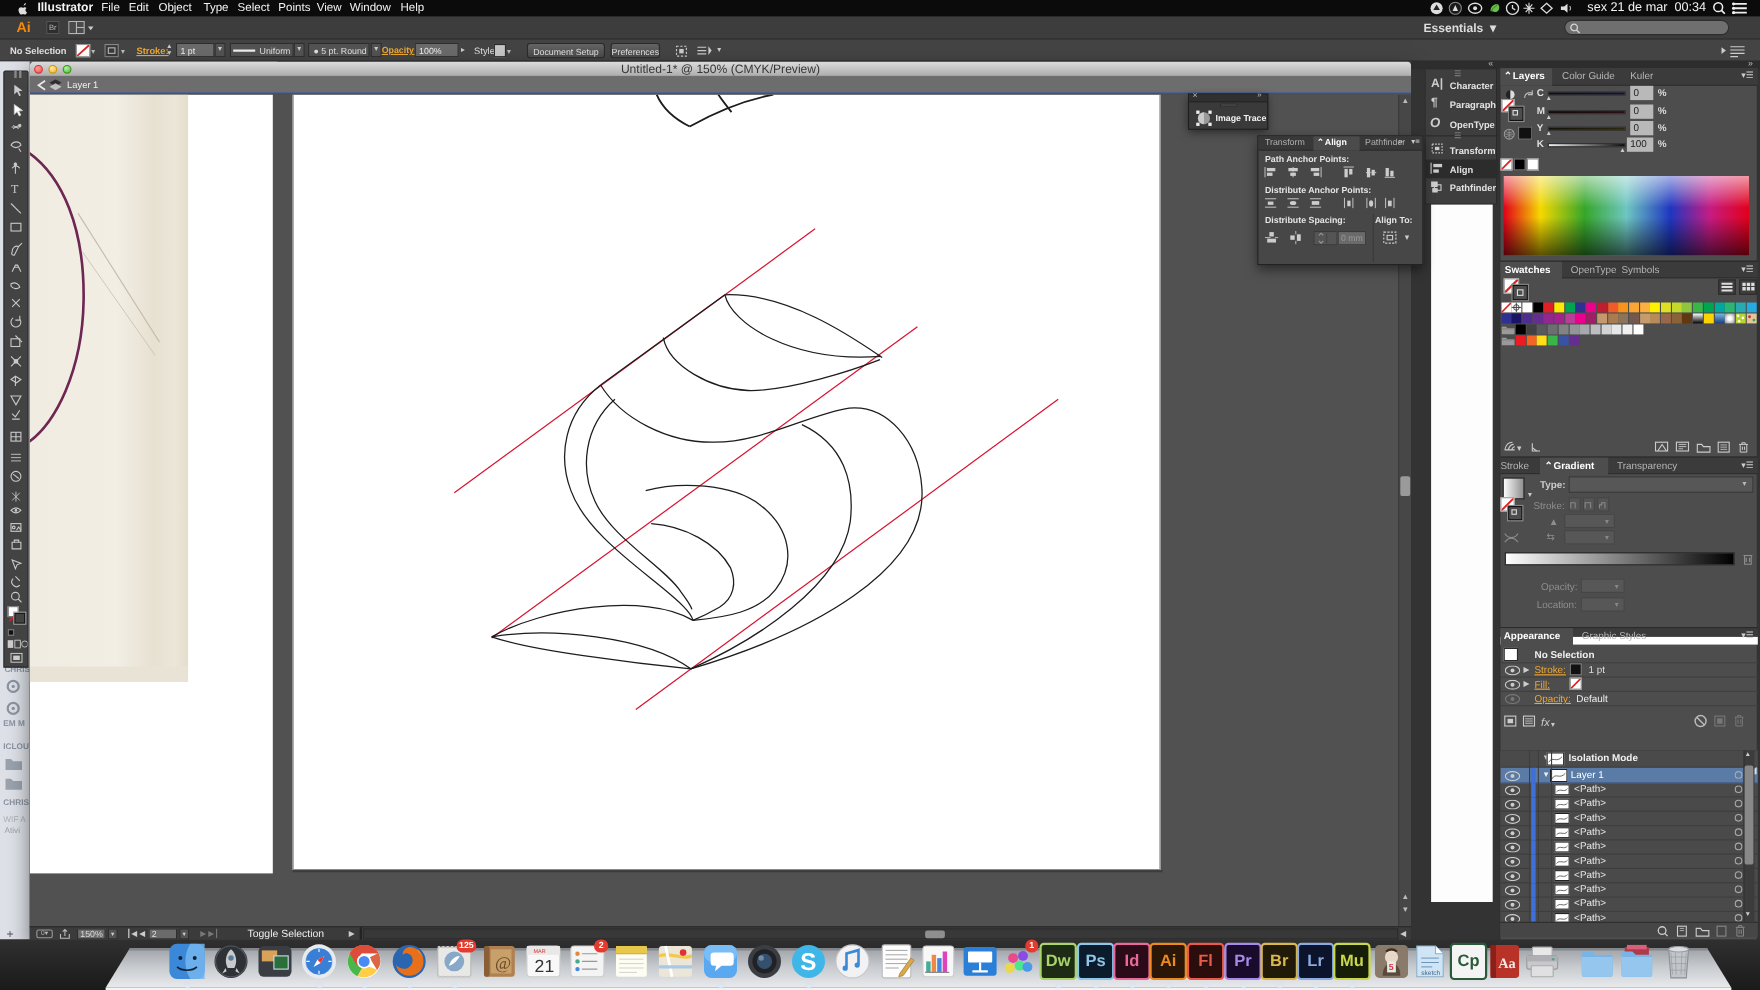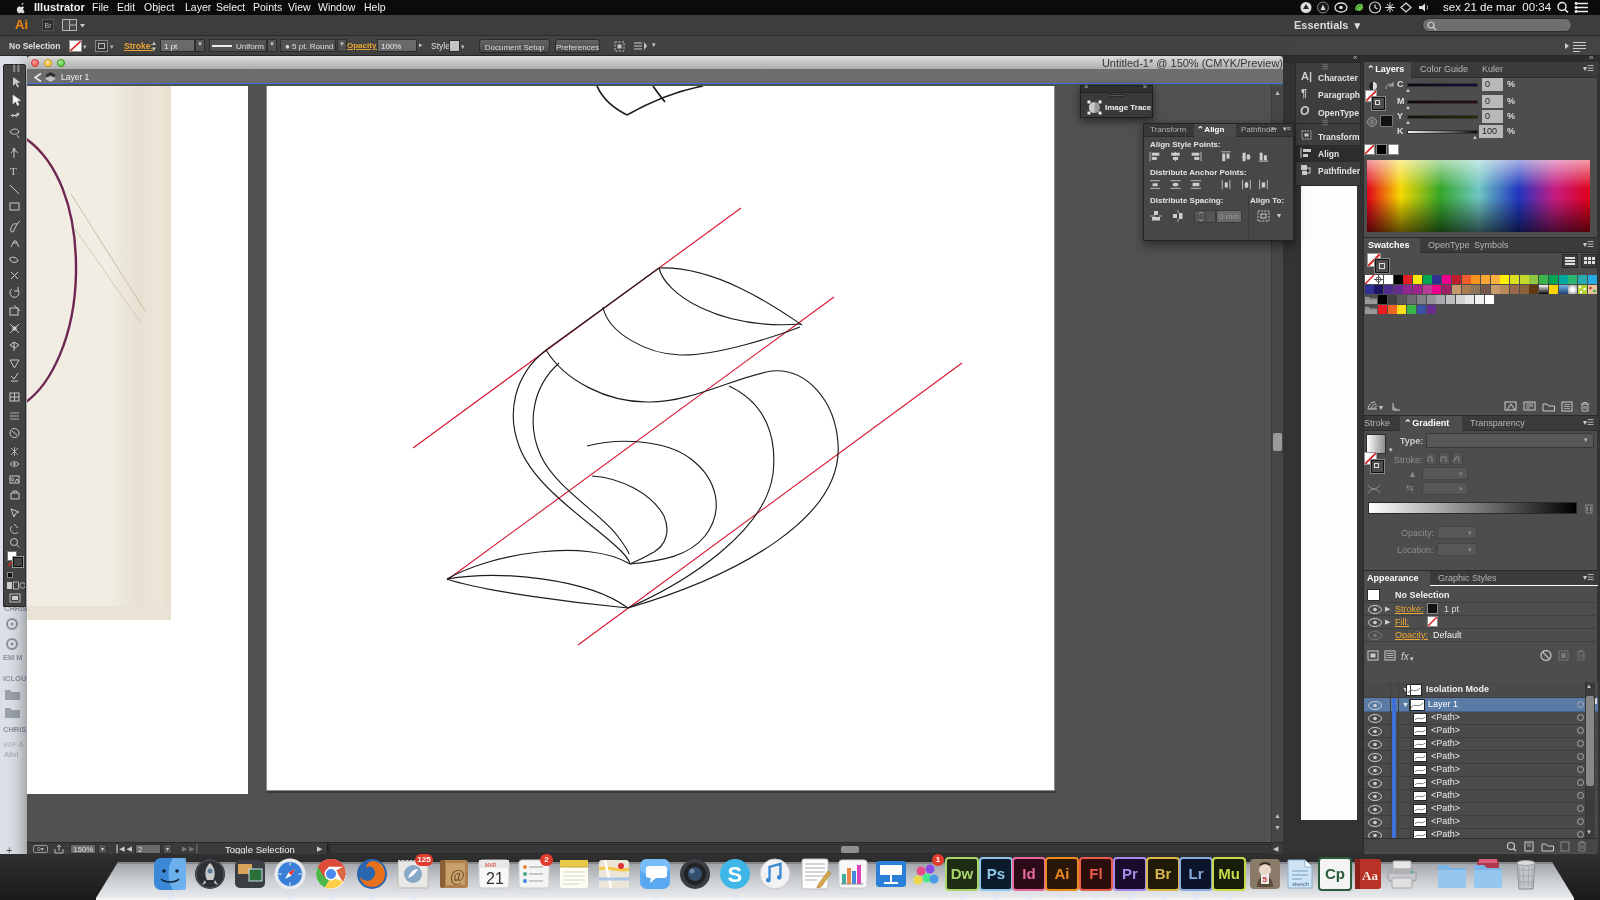--- a/index.html
+++ b/index.html
@@ -8,21 +8,21 @@
 <body>
 
 <div class="abs" id="menubar" style="left:0;top:0;width:1600px;height:15px;background:#0b0b0b;color:#f2f2f2;font-size:10.5px;">
  <svg class="abs" style="left:15px;top:2px" width="12" height="12">
       <path d="M6.5 3.2 c0.1-1.2 1-2.2 2-2.4 c0.1 1.1-0.6 2.2-2 2.4 Z M8.6 11 c-0.6 0.4-1.2 0.3-1.8 0.05 c-0.6-0.25-1.1-0.25-1.7 0 c-0.7 0.3-1.3 0.3-1.9-0.3 c-1.6-1.7-1.9-4.4-0.5-5.6 c0.7-0.6 1.6-0.7 2.4-0.3 c0.5 0.25 1 0.25 1.5 0 c0.9-0.4 1.8-0.3 2.5 0.4 c-1.5 1.1-1.2 3.2 0.4 3.9 c-0.2 0.7-0.5 1.3-0.9 1.85 Z" fill="#ddd"></path>
     </svg>
  <div class="abs" style="left:34px;top:1px;font-weight:bold;font-size:11px">Illustrator</div>
  <div class="abs" style="left:92px;top:1px">File</div>
  <div class="abs" style="left:117px;top:1px">Edit</div>
  <div class="abs" style="left:144px;top:1px">Object</div>
- <div class="abs" style="left:185px;top:1px">Layer</div>
+ <div class="abs" style="left:185px;top:1px">Type</div>
  <div class="abs" style="left:216px;top:1px">Select</div>
  <div class="abs" style="left:253px;top:1px">Points</div>
  <div class="abs" style="left:288px;top:1px">View</div>
  <div class="abs" style="left:318px;top:1px">Window</div>
  <div class="abs" style="left:364px;top:1px">Help</div>
 
  <svg class="abs" style="left:1298px;top:1px" width="130" height="13">
   <circle cx="8" cy="6.5" r="5.5" fill="#ddd"></circle>
       <path d="M5 8 L8 3 L11 8 Z" fill="#222"></path>
   <circle cx="25" cy="6.5" r="5.5" fill="#1a1a1a" stroke="#888"></circle>
@@ -134,21 +134,21 @@
  </div>
  <div class="abs" style="left:6px;top:788px;color:#555;font-size:11px">+</div>
 </div>
 
 <div class="abs" id="docwin" style="left:27px;top:56px;width:1256px;height:800px;background:#515151;box-shadow:0 8px 18px rgba(0,0,0,.5)">
 
  <div class="abs" style="left:0;top:0;width:1256px;height:14px;background:linear-gradient(#dcdcdc,#adadad);border-bottom:1px solid #6f6f6f;border-radius:4px 4px 0 0">
   <div class="abs" style="left:4px;top:3px;width:8px;height:8px;border-radius:50%;background:radial-gradient(circle at 35% 30%,#ff9d96,#f4504a);border:0.5px solid #c33"></div>
   <div class="abs" style="left:17px;top:3px;width:8px;height:8px;border-radius:50%;background:radial-gradient(circle at 35% 30%,#ffe9a8,#f6b128);border:0.5px solid #c90"></div>
   <div class="abs" style="left:30px;top:3px;width:8px;height:8px;border-radius:50%;background:radial-gradient(circle at 35% 30%,#b3f0a6,#47ba38);border:0.5px solid #390"></div>
-  <div class="abs" style="left:0;top:1px;width:1256px;text-align:right;font-size:11px;color:#363636">Untitled-1* @ 150% (CMYK/Preview)</div>
+  <div class="abs" style="left:0;top:1px;width:1256px;text-align:center;font-size:11px;color:#363636">Untitled-1* @ 150% (CMYK/Preview)</div>
  </div>
 
  <div class="abs" style="left:0;top:14px;width:1256px;height:14px;background:#6d6d6d;border-bottom:1.5px solid #3f6fd8">
   <svg class="abs" style="left:4px;top:2px" width="14" height="11">
         <path d="M10 1.5 L4 5.5 L10 9.5" fill="none" stroke="#e8e8e8" stroke-width="1.6"></path>
       </svg>
   <svg class="abs" style="left:17px;top:2px" width="13" height="10">
         <path d="M6.5 0 L12 3.2 L6.5 6.4 L1 3.2 Z" fill="#2f2f2f"></path>
         <path d="M6.5 3.6 L12 6.8 L6.5 10 L1 6.8 Z" fill="#c9c9c9" opacity="0.9"></path>
       </svg>
@@ -306,21 +306,21 @@
 </div>
 
 <div class="abs" id="alignpanel" style="left:1143px;top:123px;width:151px;height:118px;background:#474747;border:1px solid #222;box-shadow:0 4px 10px rgba(0,0,0,.5);font-size:8px;color:#e4e4e4;white-space:nowrap;z-index:20">
  <div class="abs" style="left:0;top:0;width:149px;height:13px;background:#383838;border-bottom:1px solid #2c2c2c">
   <span class="abs" style="left:6px;top:1px;color:#b0b0b0">Transform</span>
   <span class="abs" style="left:50px;top:0;width:42px;height:13px;background:#4b4b4b;color:#fff;font-weight:bold;padding:1px 0 0 3px;position:absolute">⌃ Align</span>
   <span class="abs" style="left:97px;top:1px;color:#b0b0b0">Pathfinder</span>
   <span class="abs" style="left:127px;top:0px;color:#ccc;font-size:8px">»</span>
   <span class="abs" style="left:139px;top:1px;color:#ccc;font-size:7px">▾≡</span>
  </div>
- <div class="abs" style="left:6px;top:16px;font-weight:bold">Align Style Points:</div>
+ <div class="abs" style="left:6px;top:16px;font-weight:bold">Path Anchor Points:</div>
  <svg class="abs" style="left:5px;top:27px" width="138" height="13" viewBox="0 0 162 15.3" fill="#ccc">
   <g>
         <path d="M1 1 v11" stroke="#ccc"></path>
         <rect x="3" y="2" width="9" height="3.5"></rect>
         <rect x="3" y="7" width="6" height="3.5"></rect>
       </g>
   <g transform="translate(24,0)">
         <path d="M7 1 v11" stroke="#ccc" stroke-dasharray="2 1"></path>
         <rect x="2" y="2" width="10" height="3.5"></rect>
         <rect x="4" y="7" width="6" height="3.5"></rect>
@@ -657,21 +657,21 @@
         </svg></div>
   <div class="abs" style="left:37px;top:466px;color:#8e8e8e">Opacity:</div>
   <div class="abs" style="left:73px;top:464px;width:40px;height:13px;background:#575757;border:1px solid #454545">
         <div class="abs" style="left:30px;top:2px;color:#888;font-size:7px">▾</div>
       </div>
   <div class="abs" style="left:33px;top:483px;color:#8e8e8e">Location:</div>
   <div class="abs" style="left:73px;top:481px;width:40px;height:13px;background:#575757;border:1px solid #454545">
         <div class="abs" style="left:30px;top:2px;color:#888;font-size:7px">▾</div>
       </div>
 
-  <div class="abs" style="left:0;top:508px;width:234px;height:16px;background:#3b3b3b;border-top:1px solid #2a2a2a;border-bottom:1px solid #ffffff">
+  <div class="abs" style="left:0;top:508px;width:234px;height:16px;background:#3b3b3b;border-top:1px solid #2a2a2a;border-bottom:7px solid #ffffff">
    <div class="abs" style="left:0px;top:0;width:66px;height:16px;background:#4d4d4d;color:#fff;font-weight:bold;padding:2px 0 0 3px">Appearance</div>
    <div class="abs" style="left:74px;top:2px;color:#b5b5b5">Graphic Styles</div>
    <div class="abs" style="left:219px;top:2px;color:#ccc;font-size:8px">▾☰</div>
   </div>
   <div class="abs" style="left:3px;top:527px;width:13px;height:12px;background:#fff;border:1px solid #2b2b2b"></div>
   <div class="abs" style="left:31px;top:528px;font-weight:bold;color:#f0f0f0">No Selection</div>
   <div class="abs" style="left:0;top:540px;width:234px;height:1px;background:#404040"></div>
   <div class="abs" style="left:4px;top:543px"><svg width="14" height="9">
           <ellipse cx="7" cy="4.5" rx="6.5" ry="4" fill="none" stroke="#ccc"></ellipse>
           <circle cx="7" cy="4.5" r="1.8" fill="#ccc"></circle>

